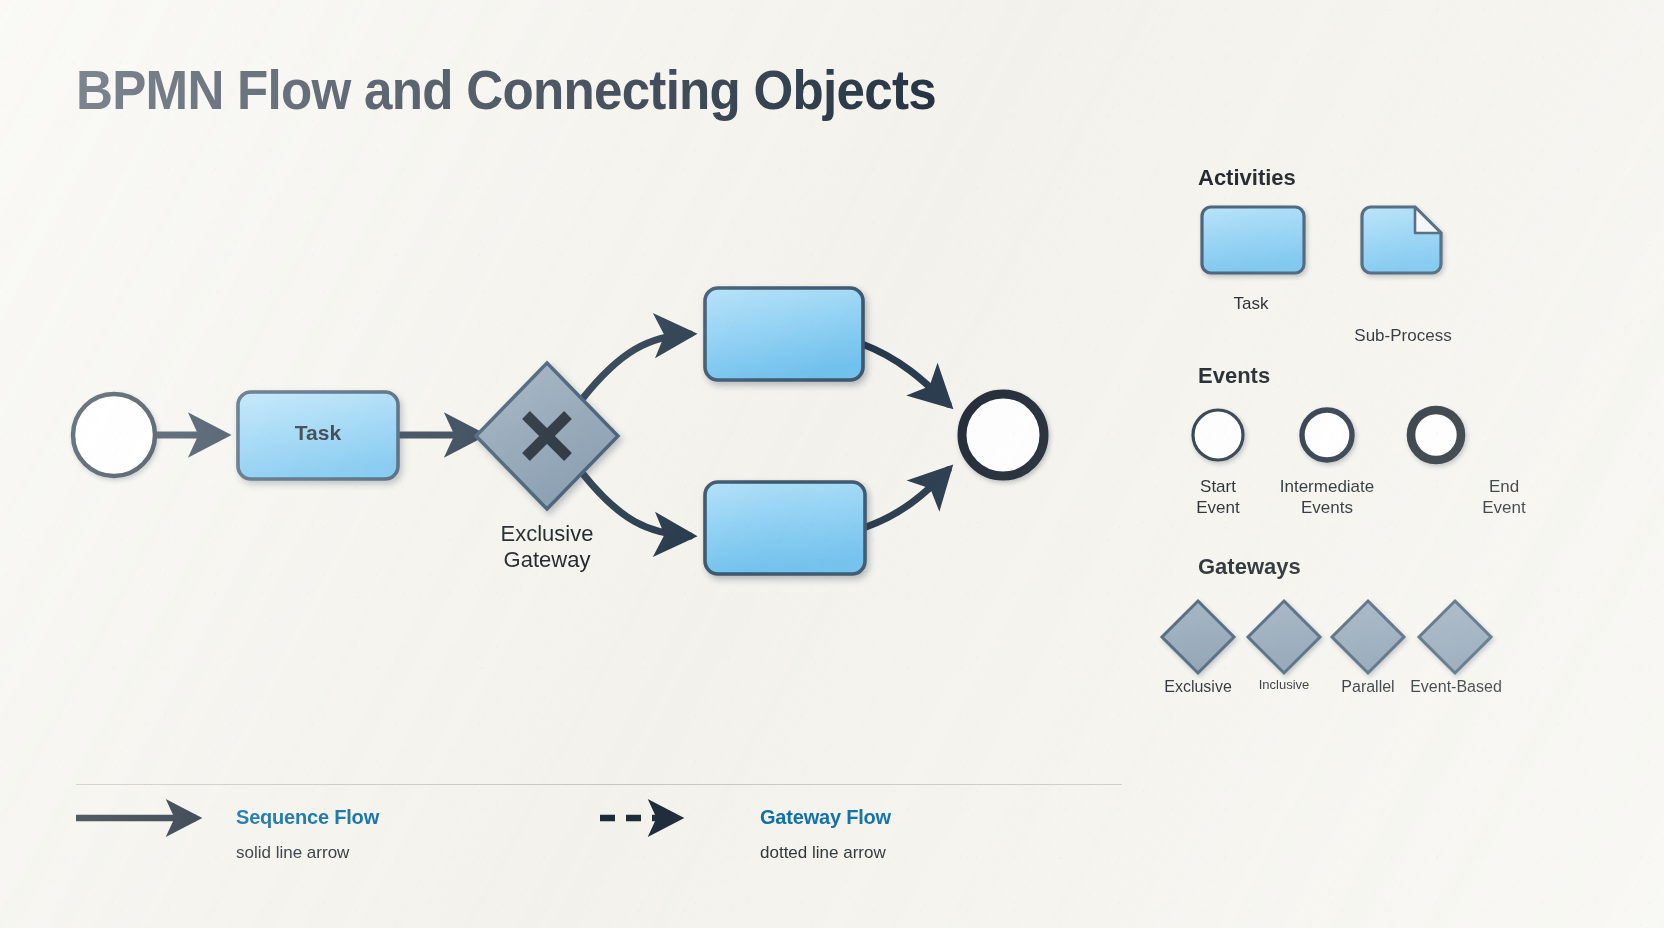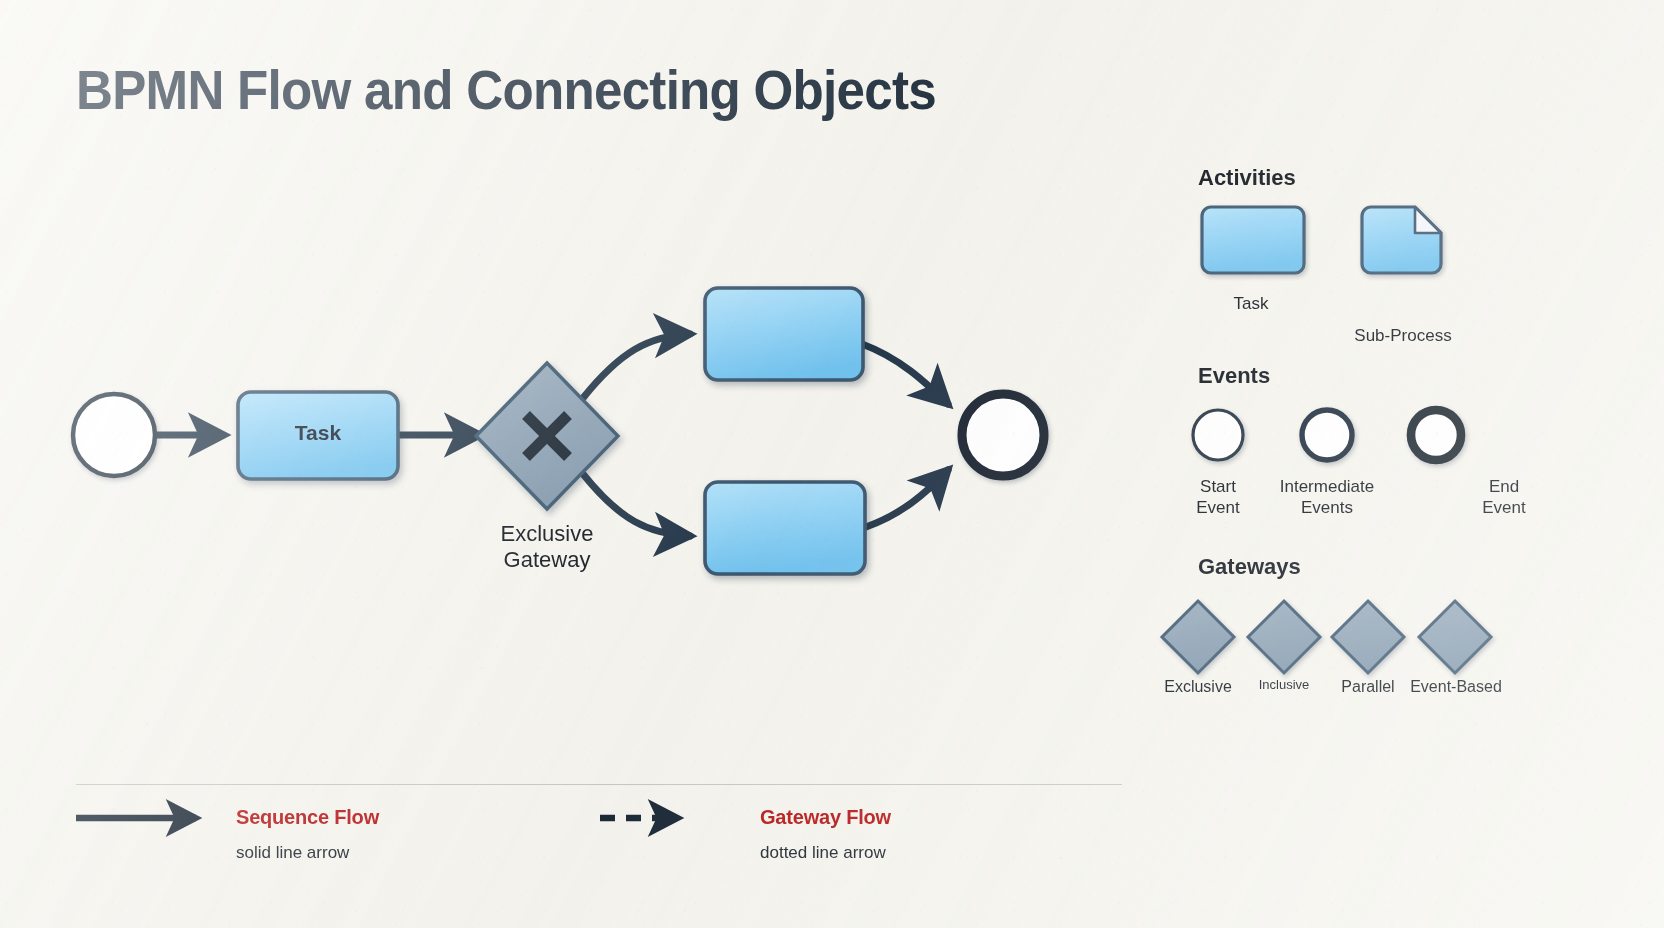--- a/index.html
+++ b/index.html
@@ -120,21 +120,21 @@
     z-index: 15;
   }
   .flow-legend-text {
     position: absolute;
     z-index: 22;
     font-family: "Liberation Sans", sans-serif;
   }
   .flow-legend-title {
     font-size: 20px;
     font-weight: 700;
-    color: #b91c1c;
+    color: #0369a1;
     display: block;
     letter-spacing: -0.2px;
   }
   .flow-legend-sub {
     font-size: 17px;
     font-weight: 400;
     color: #232b33;
     display: block;
     margin-top: 14px;
   }

